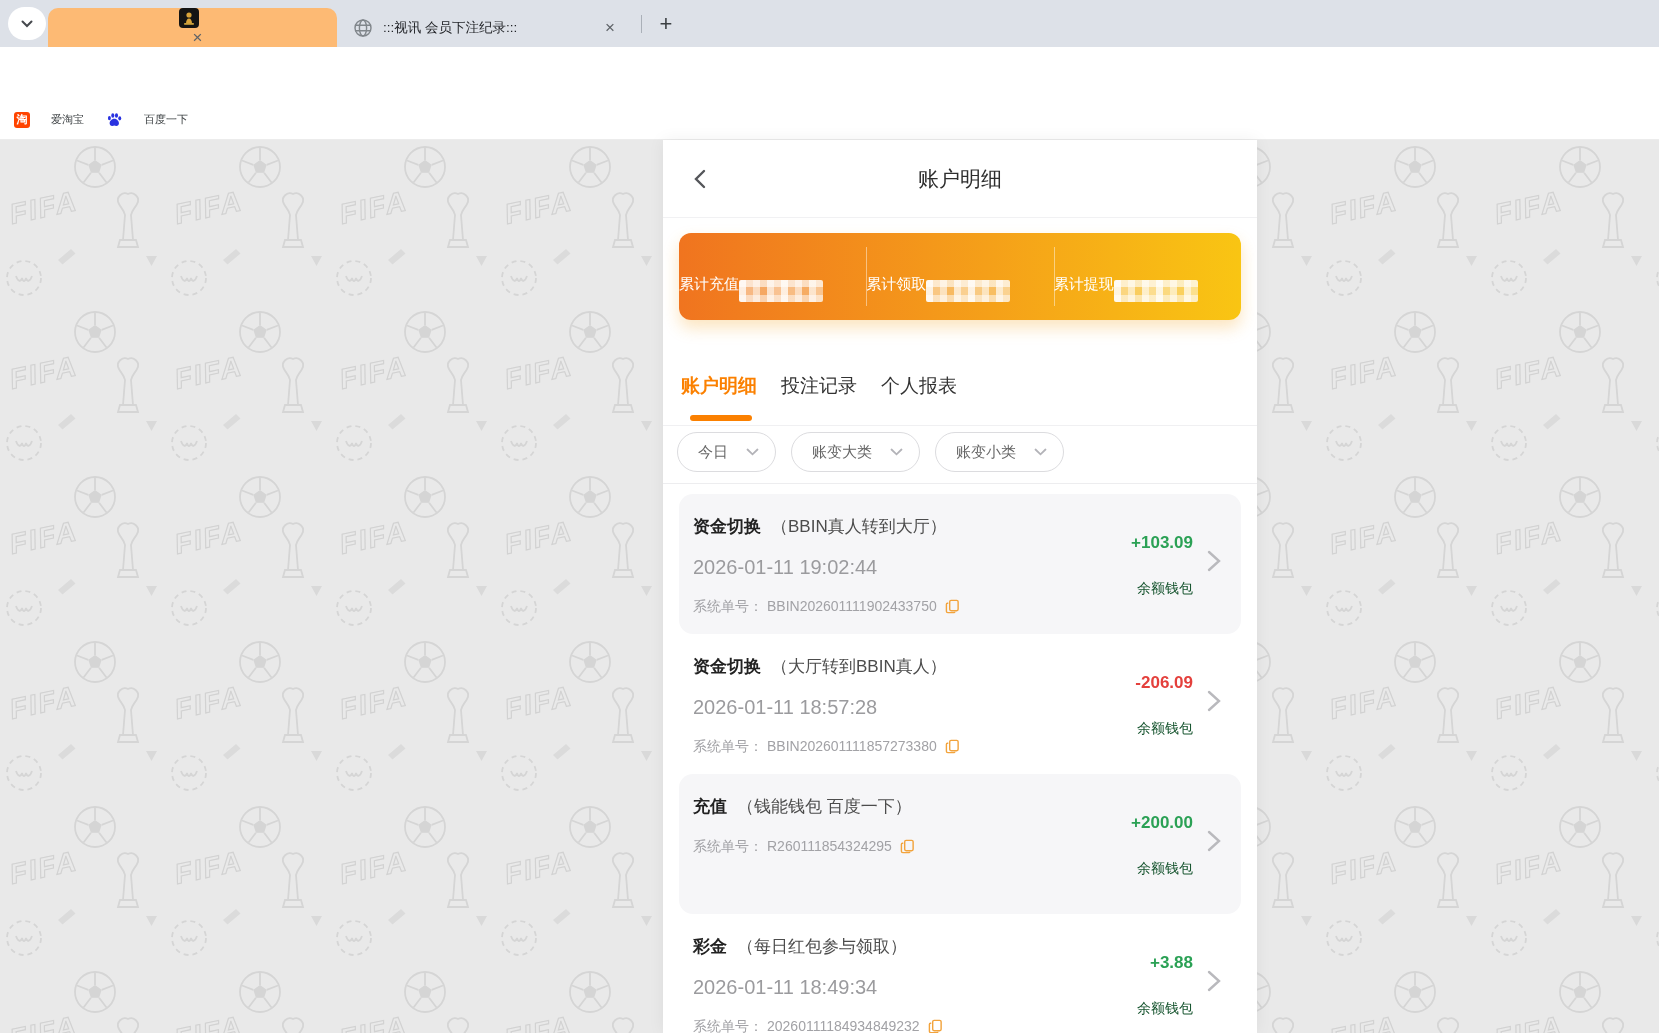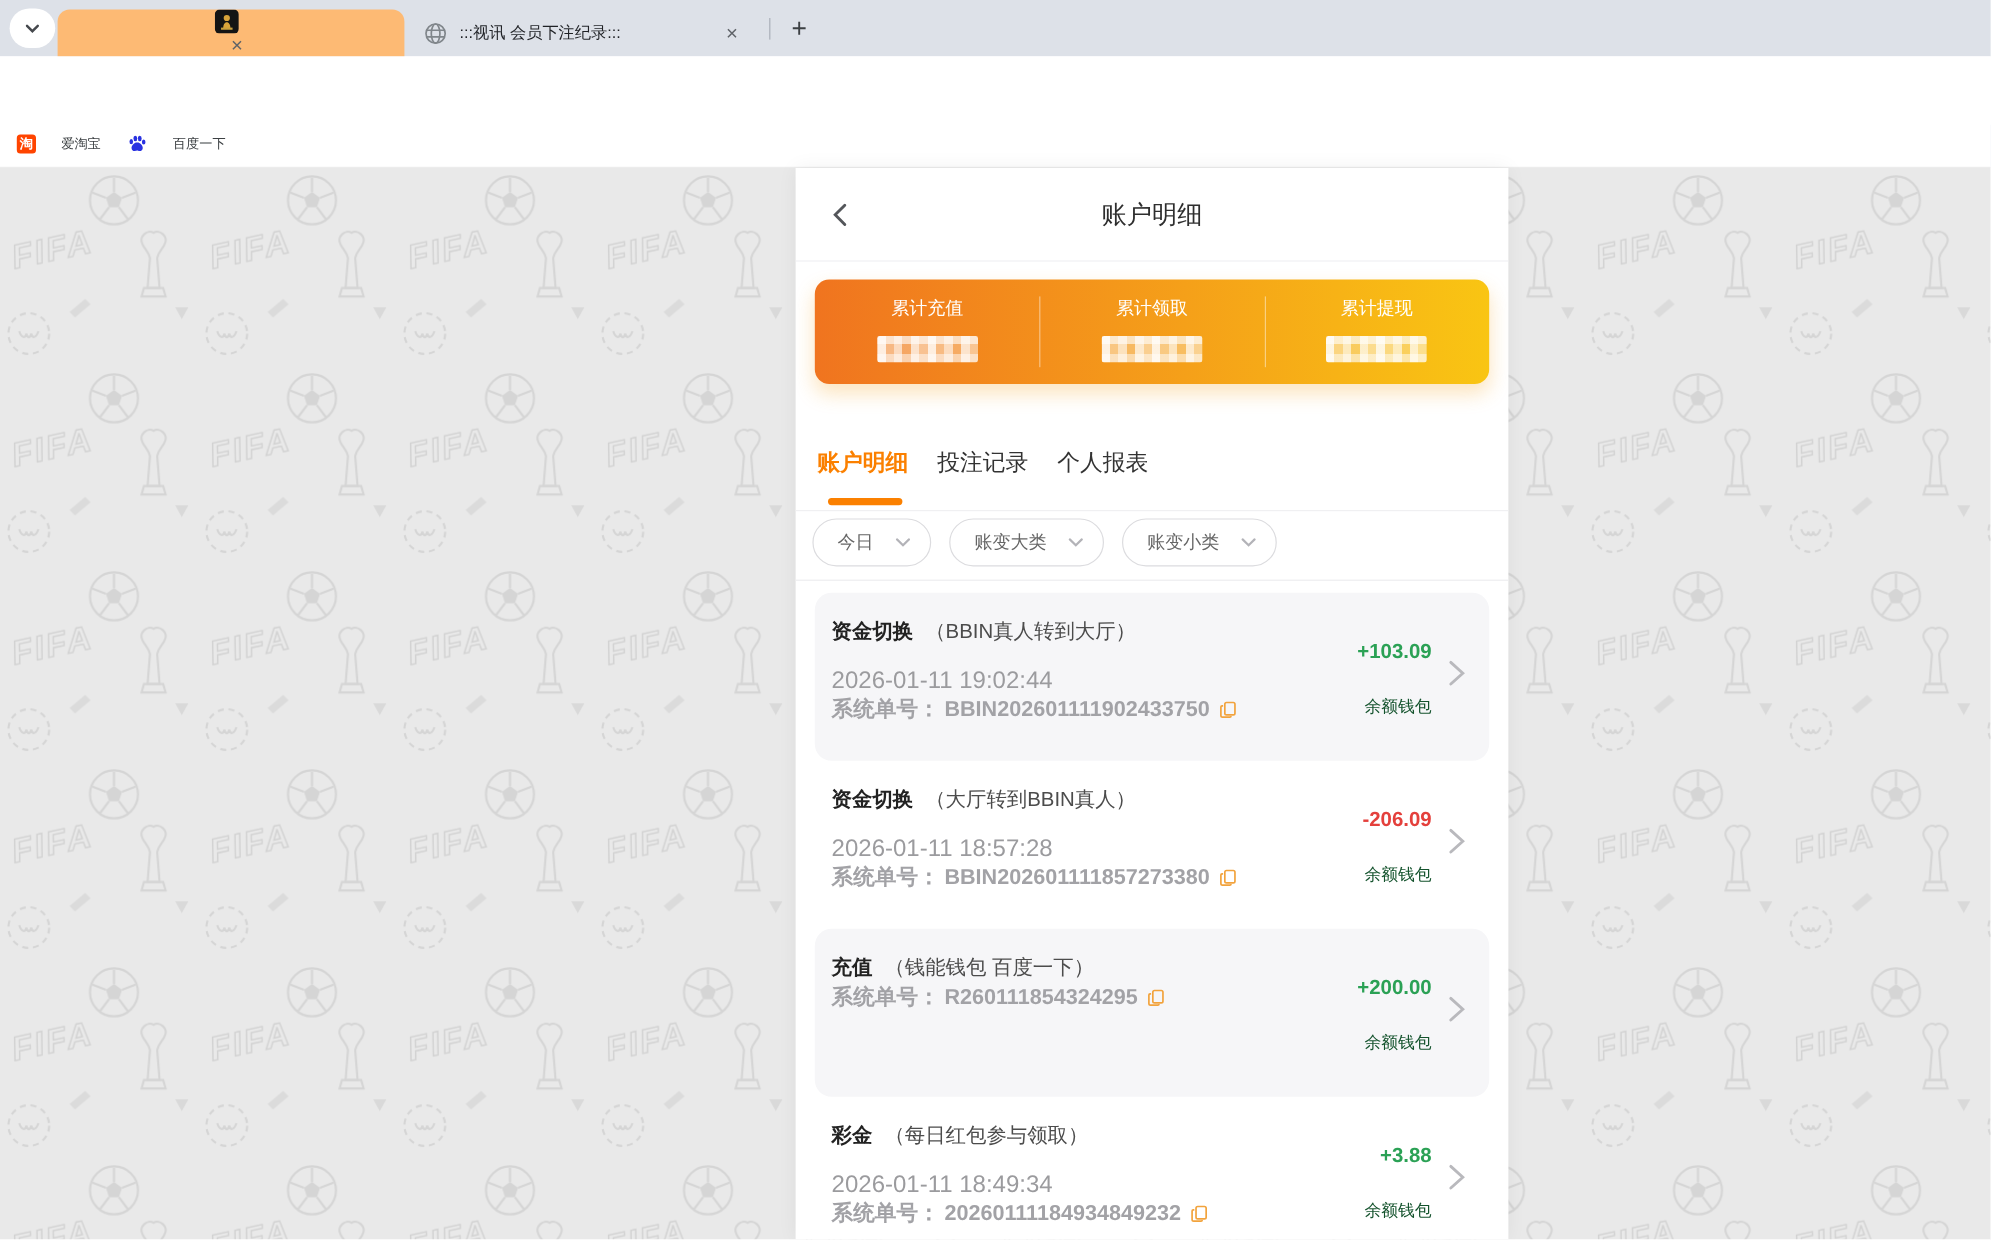--- a/index.html
+++ b/index.html
@@ -41,21 +41,21 @@
   .panel { position:absolute; left:663px; top:140px; width:594px; height:893px; background:#fff;
     box-shadow:0 0 16px rgba(0,0,0,.06); overflow:hidden; }
   .panel-header { position:relative; height:78px; border-bottom:1px solid #f1f1f3; }
   .back-btn { position:absolute; left:26px; top:27px; width:24px; height:24px; cursor:pointer; }
   .panel-title { position:absolute; inset:0; display:flex; align-items:center; justify-content:center;
     font-size:21px; color:#2e2e2e; font-weight:500; }
 
   .summary-card { position:relative; margin:15px 16px 0; height:87px; border-radius:12px;
     background:linear-gradient(90deg,#f0741f 0%,#f5a019 55%,#f9c513 100%);
     box-shadow:0 8px 16px rgba(246,160,30,.28); display:flex; }
-  .sum-col { flex:1; display:flex; flex-direction:column; align-items:center; padding-top:15px; }
+  .sum-col { flex:1; display:flex; flex-direction:row; align-items:center; padding-top:15px; }
   .sum-lbl { font-size:15px; color:#fff; }
   .mosaic { margin-top:13px; width:84px; height:22px; border-radius:2px;
     background-image:
       repeating-linear-gradient(90deg,rgba(255,255,255,.85) 0 7px,rgba(255,255,255,.38) 7px 14px,
         rgba(255,255,255,.68) 14px 21px,rgba(255,255,255,.22) 21px 28px,
         rgba(255,255,255,.75) 28px 35px,rgba(255,255,255,.45) 35px 42px),
       repeating-linear-gradient(0deg,rgba(255,255,255,.55) 0 7px,rgba(255,255,255,.12) 7px 15px,
         rgba(255,255,255,.65) 15px 22px); }
   .sum-sep { position:absolute; top:14px; bottom:14px; width:1px; background:rgba(255,255,255,.45); }
   .sum-sep.s1 { left:33.33%; } .sum-sep.s2 { left:66.66%; }
@@ -73,22 +73,22 @@
 
   .list-divider { margin-top:11px; height:1px; background:#ededef;
     box-shadow:0 5px 10px -2px rgba(0,0,0,.09); }
 
   .txlist { margin-top:10px; }
   .tx { position:relative; height:140px; margin:0 16px; border-radius:14px; padding:22px 0 0 14px; cursor:pointer; }
   .tx:nth-child(odd) { background:#f6f6f8; }
   .tx-title { font-size:17px; line-height:22px; color:#222; font-weight:bold; }
   .tx-detail { margin-left:10px; font-weight:normal; color:#4c4c4c;text-align:right; }
   .tx-time { margin-top:18px; font-size:20px; line-height:22px; color:#9b9b9e; }
-  .tx-order { margin-top:3px; font-size:18px; line-height:20px; color:#a2a2a6; display:flex;
-    align-items:center; gap:8px;font-weight:bold; }
+  .tx-order { margin-top:18px; font-size:14px; line-height:20px; color:#a2a2a6; display:flex;
+    align-items:center; gap:8px; }
   .tx-amount { position:absolute; right:48px; top:38px; font-size:17px; font-weight:600; line-height:22px; }
   .credit { color:#2ba155; } .debit { color:#e4403c; }
   .tx-wallet { position:absolute; right:48px; top:84px; font-size:14px; line-height:20px; color:#14532d; }
   .tx-chevron { position:absolute; right:20px; top:56px; width:14px; height:22px; }
 </style>
 </head>
 <body>
 
 <svg class="bg-pattern" width="1659" height="893" xmlns="http://www.w3.org/2000/svg">
   <defs>

